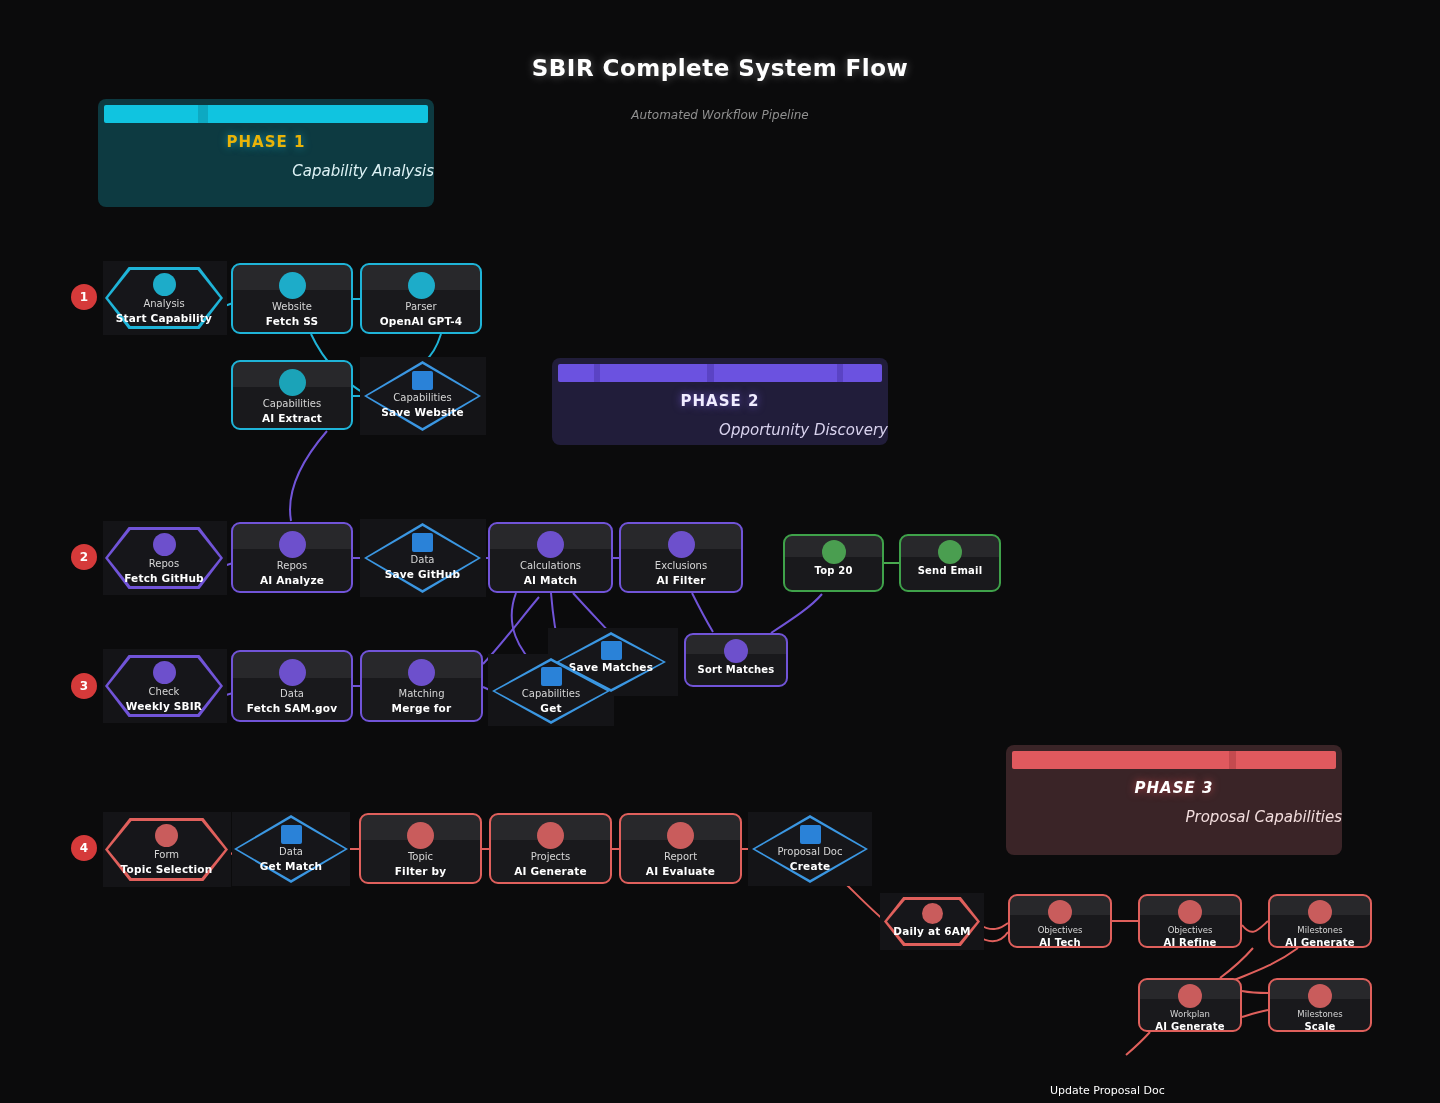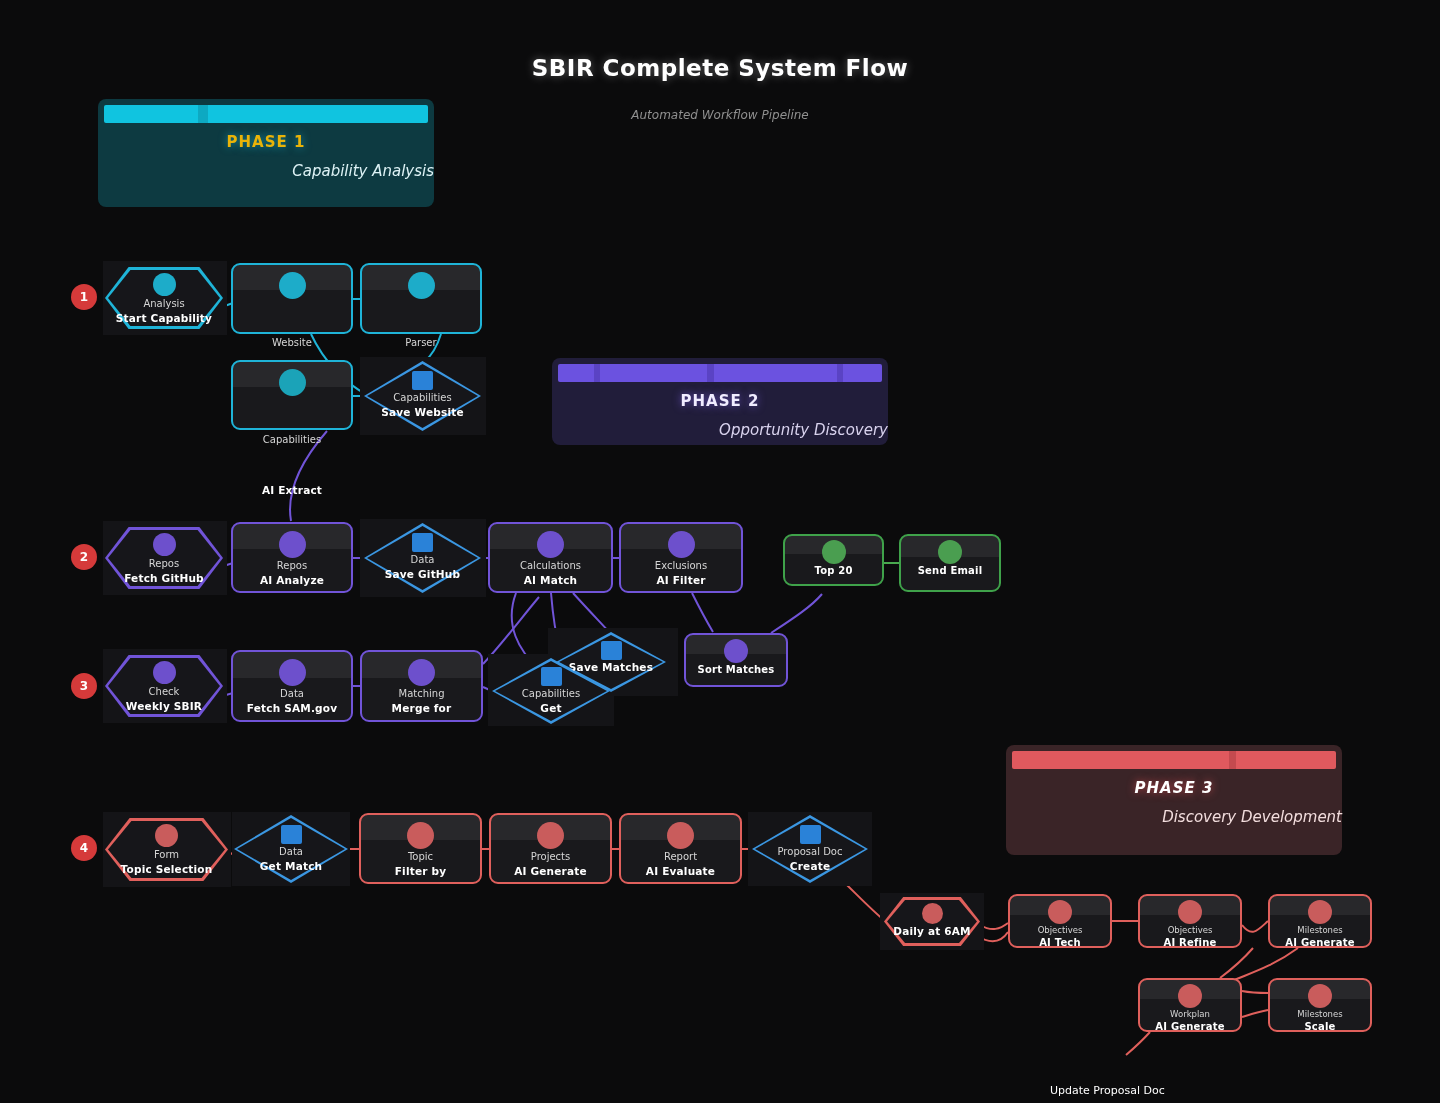--- a/index.html
+++ b/index.html
@@ -37,21 +37,21 @@
          font-size:12px;font-weight:bold;display:flex;align-items:center;justify-content:center;}
 
   
   .patch{position:absolute;background:#141417;}
 
   
   .node{position:absolute;box-sizing:border-box;}
   .box{border:2px solid;border-radius:9px;display:flex;flex-direction:column;align-items:center;
        padding-top:7px;background:linear-gradient(180deg,#28282b 0,#28282b 38%,#19191c 38%,#19191c 100%);}
   .box.sm{padding-top:4px;}
-  .b-cyan{border-color:#1fb4d8;gap:36px;}
+  .b-cyan{border-color:#1fb4d8;}
   .b-purple{border-color:#7154d8;}
   .b-green{border-color:#3fa24a;}
   .b-red{border-color:#e0605c;}
 
   .ic{width:27px;height:27px;border-radius:50%;flex:0 0 auto;}
   .sm .ic{width:24px;height:24px;}
   .hex-ic{width:23px;height:23px;}
   .sq{width:21px;height:19px;border-radius:2px;background:#2a82d8;}
   .i-cyan{background:#1dacc9;}
   .i-teal{background:#1ba3b8;}
@@ -139,21 +139,21 @@
     <div class="pdesc">Capability Analysis</div>
   </div>
   <div class="phase" id="phase2">
     <div class="bar"></div>
     <div class="pname">PHASE 2</div>
     <div class="pdesc">Opportunity Discovery</div>
   </div>
   <div class="phase" id="phase3">
     <div class="bar"></div>
     <div class="pname">PHASE 3</div>
-    <div class="pdesc">Discovery Development</div>
+    <div class="pdesc">Proposal Capabilities</div>
   </div>
 
   <div class="badge" style="left:71px;top:284px;">1</div>
   <div class="badge" style="left:71px;top:544px;">2</div>
   <div class="badge" style="left:71px;top:673px;">3</div>
   <div class="badge" style="left:71px;top:835px;">4</div>
 
   <div class="patch" style="left:103px;top:261px;width:124px;height:74px;"></div>
   <div class="patch" style="left:360px;top:357px;width:126px;height:78px;"></div>
   <div class="patch" style="left:103px;top:521px;width:124px;height:74px;"></div>
@@ -235,21 +235,21 @@
     <span class="l1">Calculations</span>
     <span class="l2">AI Match</span>
   </div>
 
   <div class="node box b-purple" style="left:619px;top:522px;width:124px;height:71px;">
     <span class="ic i-purple"></span>
     <span class="l1">Exclusions</span>
     <span class="l2">AI Filter</span>
   </div>
 
-  <div class="node box sm b-green" style="left:783px;top:534px;width:101px;height:52px;">
+  <div class="node box sm b-green" style="left:783px;top:534px;width:101px;height:58px;">
     <span class="ic i-green"></span>
     <span class="l2">Top 20</span>
   </div>
 
   <div class="node box sm b-green" style="left:899px;top:534px;width:102px;height:58px;">
     <span class="ic i-green"></span>
     <span class="l2">Send Email</span>
   </div>
 
   <div class="shape dias" style="left:556px;top:632px;width:110px;height:60px;">

